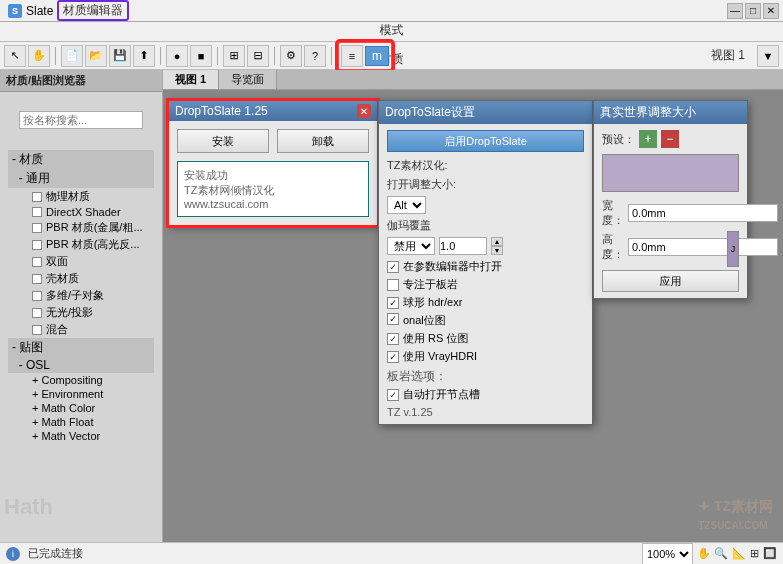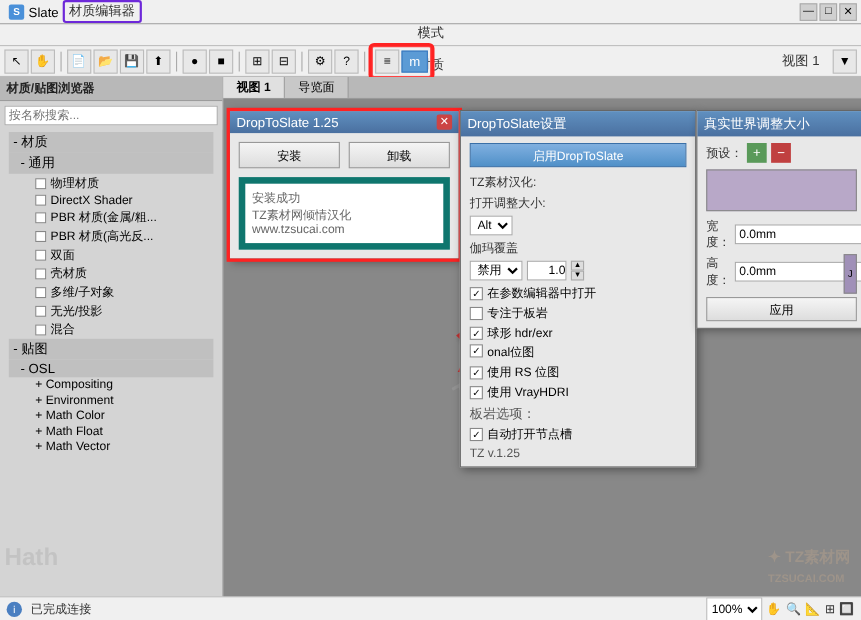--- a/index.html
+++ b/index.html
@@ -123,36 +123,36 @@
 
     
     .main-area {
       display: flex;
       height: calc(564px - 22px - 20px - 28px - 22px);
       background: #c0c0c0;
     }
 
     
     .left-panel {
-      width: 203px;
+      width: 163px;
       background: #d4d4d4;
       border-right: 1px solid #aaa;
       display: flex;
       flex-direction: column;
     }
     .panel-header {
       background: #b8b8b8;
       padding: 3px 6px;
       font-size: 11px;
       color: #222;
       border-bottom: 1px solid #999;
       font-weight: bold;
     }
     .search-box {
-      padding: 4px;
+      padding: 19px;
       background: #d4d4d4;
     }
     .search-input {
       width: 100%;
       height: 18px;
       border: 1px solid #aaa;
       background: white;
       font-size: 11px;
       padding: 0 3px;
     }
@@ -297,21 +297,21 @@
       flex: 1;
       height: 24px;
       background: linear-gradient(to bottom, #f5f5f5, #ddd);
       border: 1px solid #999;
       cursor: pointer;
       font-size: 11px;
       display: flex; align-items: center; justify-content: center;
     }
     .dialog-info {
       background: white;
-      border: 6px solid #0f766e;
+      border: 1px solid #0f766e;
       padding: 6px;
       font-size: 11px;
       color: #666;
       min-height: 55px;
       margin-bottom: 0;
     }
 
     
     .settings-dialog {
       position: absolute;
@@ -375,24 +375,24 @@
       background: white;
       display: flex; align-items: center; justify-content: center;
       font-size: 9px;
     }
     .settings-divider {
       font-size: 12px;
       color: #555;
       margin: 4px 0 2px 0;
     }
     .number-input {
-      width: 36px;
+      width: 48px;
       height: 18px;
       border: 1px solid #aaa;
-      text-align: right;
+      text-align: left;
       font-size: 11px;
     }
 
     
     .size-dialog {
       position: absolute;
       top: 10px;
       left: 430px;
       width: 155px;
       background: #e8e8e8;

